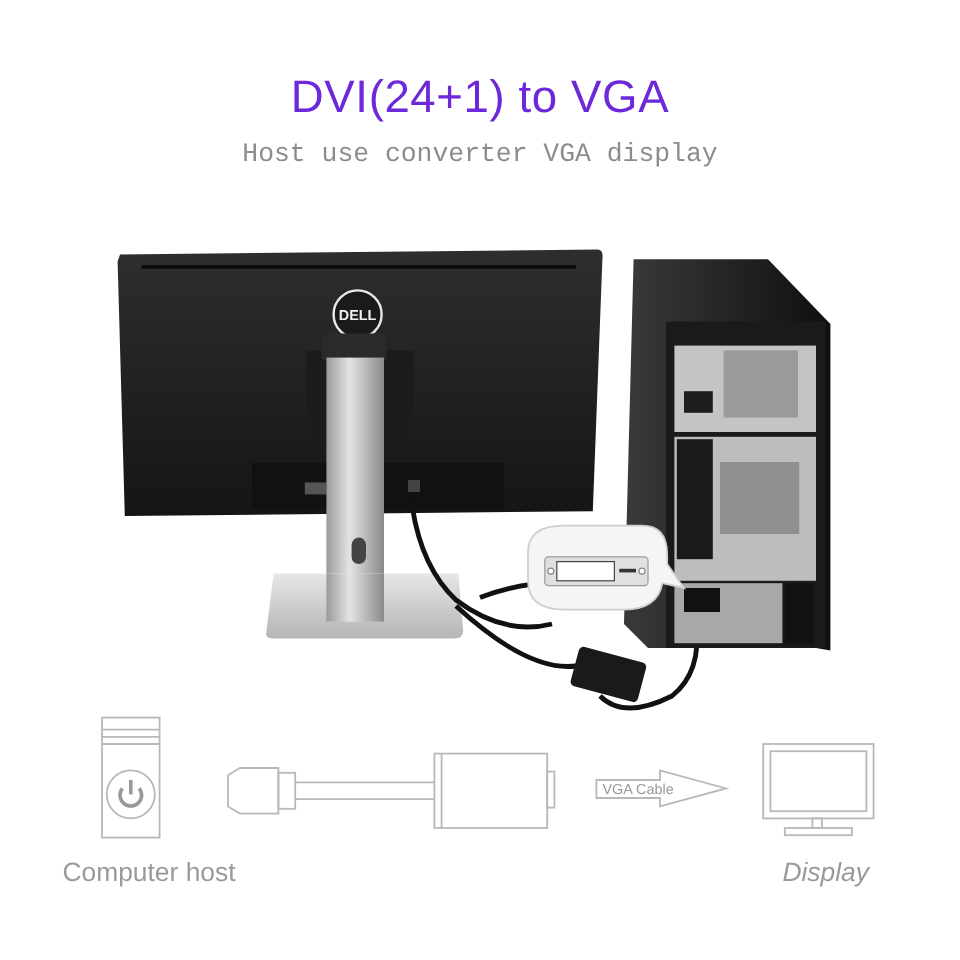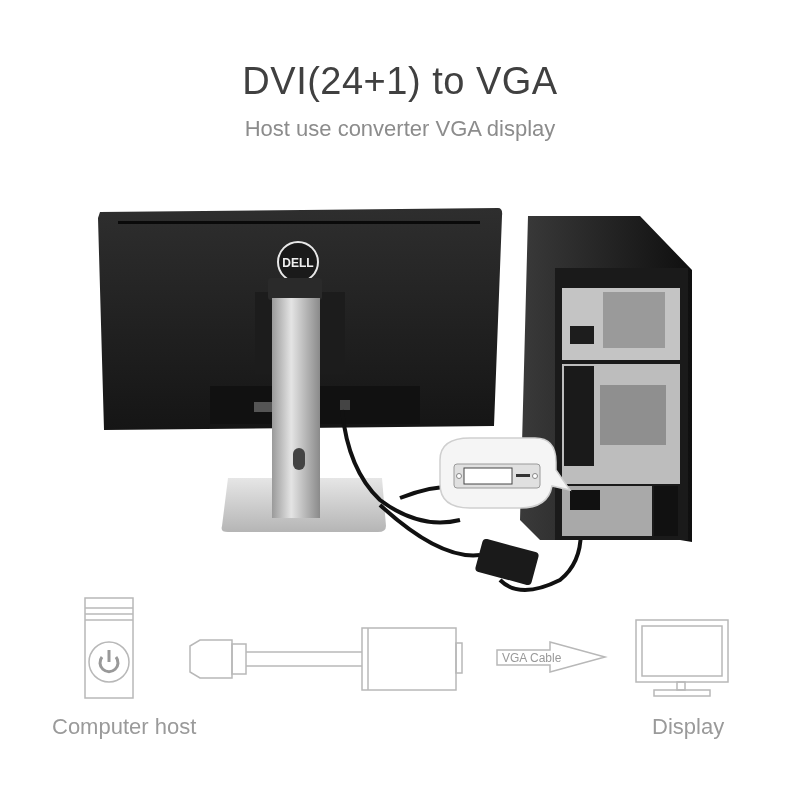--- a/index.html
+++ b/index.html
@@ -1,18 +1,18 @@
 <!DOCTYPE html>
 <html><head>
 <meta charset="utf-8">
 <style>
   html,body{margin:0;padding:0;background:#ffffff;}
   body{width:800px;height:800px;position:relative;overflow:hidden;font-family:"Liberation Sans",sans-serif;}
-  .title{position:absolute;left:0;top:60px;width:800px;text-align:center;font-size:38px;color:#404040;letter-spacing:0.5px;}
-  .subtitle{position:absolute;left:0;top:116px;width:800px;text-align:center;font-size:22px;color:#8c8c8c;}
+  .title{position:absolute;left:0;top:60px;width:800px;text-align:center;font-size:38px;color:#6d28d9;letter-spacing:0.5px;}
+  .subtitle{position:absolute;left:0;top:116px;width:800px;text-align:center;font-size:22px;color:#8c8c8c;font-family:Liberation Mono, monospace;}
   .photo{position:absolute;left:0;top:0;width:800px;height:800px;}
   .label{position:absolute;font-size:22px;color:#9a9a9a;}
   .diagram{position:absolute;left:0;top:0;width:800px;height:800px;}
 </style>
 </head>
 <body>
 
 <div class="title">DVI(24+1) to VGA</div>
 <div class="subtitle">Host use converter VGA display</div>
 
@@ -123,13 +123,13 @@
       <rect x="636" y="620" width="92" height="62"></rect>
       <rect x="642" y="626" width="80" height="50"></rect>
       <rect x="677" y="682" width="8" height="8"></rect>
       <rect x="654" y="690" width="56" height="6"></rect>
     </g>
   </g>
   <text x="502" y="662" font-family="Liberation Sans, sans-serif" font-size="12" fill="#999">VGA Cable</text>
 </svg>
 
 <div class="label" style="left:52px;top:714px;">Computer host</div>
-<div class="label" style="left:652px;top:714px;">Display</div>
+<div class="label" style="left:652px;top:714px;font-style:italic;">Display</div>
 
 </body></html>

